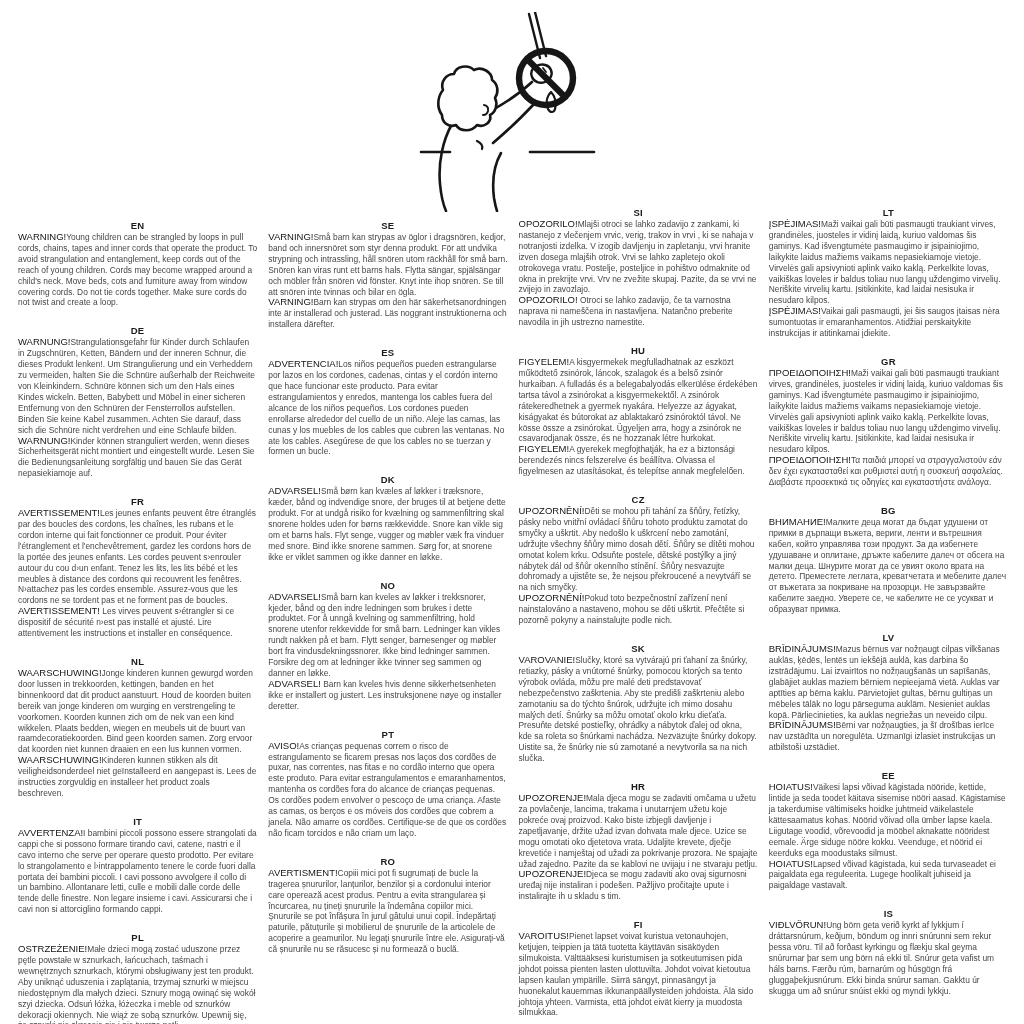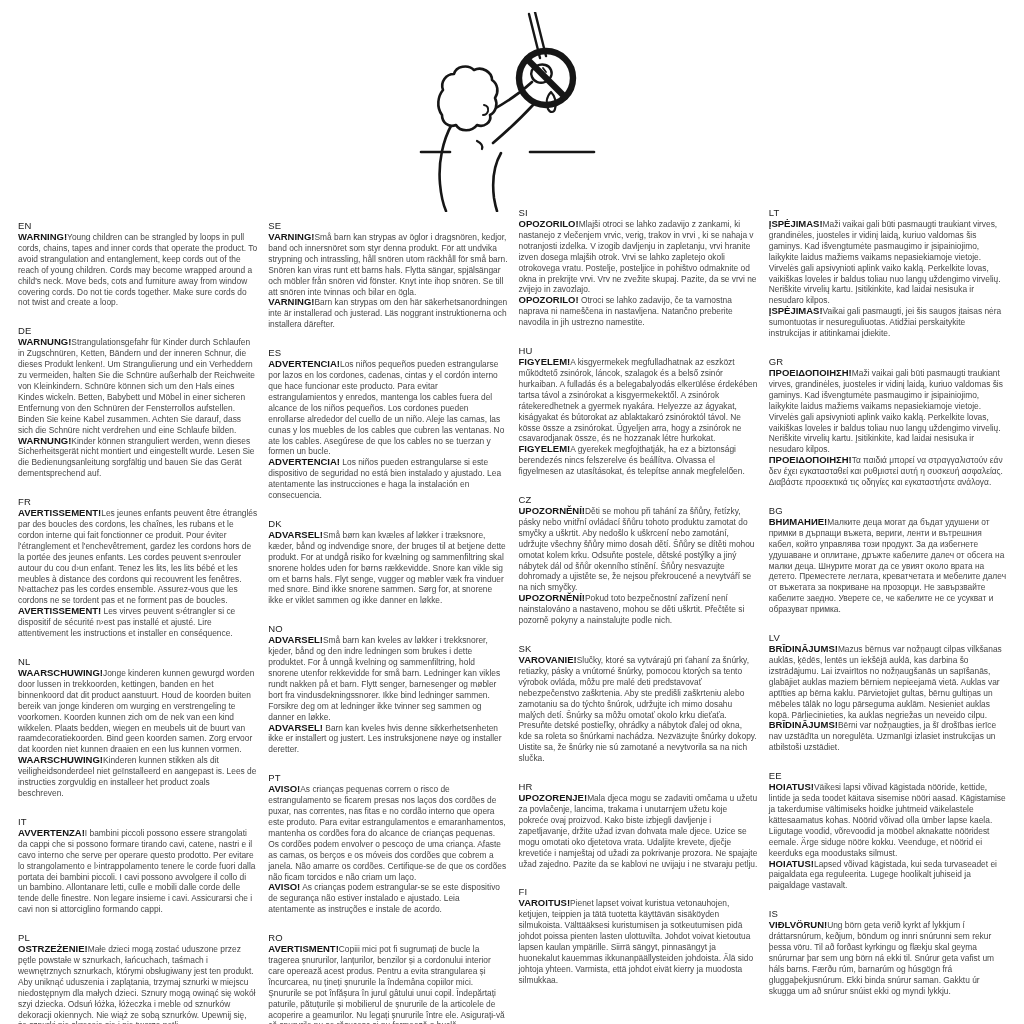--- a/index.html
+++ b/index.html
@@ -5,24 +5,24 @@
   * { margin:0; padding:0; box-sizing:border-box; }
   html,body { width:1024px; height:1024px; background:#ffffff; }
   body { font-family:"Liberation Sans", sans-serif; position:relative; overflow:hidden; }
   .sheet { position:absolute; inset:0; background:#fff; }
   .illustration { position:absolute; left:380px; top:12px; width:300px; height:200px; }
   .illustration svg { width:100%; height:100%; display:block; }
   .columns { position:absolute; left:18px; top:207px; width:990px;
              display:grid; grid-template-columns:repeat(4,1fr); column-gap:11px; }
   .column.offset { padding-top:13px; }
   .lang-section { margin-bottom:17px; }
-  .code { font-size:9.5px; font-weight:400; color:#1b1b1b; letter-spacing:.2px; margin-bottom:1px;
-          font-family:"Liberation Sans", sans-serif; }
+  .code { font-size:9.5px; font-weight:700; color:#1b1b1b; letter-spacing:.2px; margin-bottom:1px;
+          font-family:"Liberation Sans", sans-serif;text-align:center; }
   .para { font-size:8.4px; line-height:10.9px; color:#474747; }
-  .kw { font-size:9.5px; font-weight:700; color:#151515; }
+  .kw { font-size:9.5px; font-weight:400; color:#151515; }
 </style>
 </head>
 <body>
 
 <div class="sheet">
 
   <div class="illustration">
     <svg viewBox="0 0 300 200" fill="none" stroke="#161616" stroke-linecap="round" stroke-linejoin="round">
 
       <path d="M41,140 H70" stroke-width="2.6"></path>
@@ -53,21 +53,21 @@
   <div class="columns">
       <div class="column offset">
   <section class="lang-section">
     <h2 class="code">EN</h2>
     <p class="para"><strong class="kw">WARNING!</strong><span class="body">Young children can be strangled by loops in pull cords, chains, tapes and inner cords that operate the product. To avoid strangulation and entanglement, keep cords out of the reach of young children. Cords may become wrapped around a child's neck. Move beds, cots and furniture away from window covering cords. Do not tie cords together. Make sure cords do not twist and create a loop.</span></p>
   </section>
 
   <section class="lang-section">
     <h2 class="code">DE</h2>
     <p class="para"><strong class="kw">WARNUNG!</strong><span class="body">Strangulationsgefahr für Kinder durch Schlaufen in Zugschnüren, Ketten, Bändern und der inneren Schnur, die dieses Produkt lenken!. Um Strangulierung und ein Verheddern zu vermeiden, halten Sie die Schnüre außerhalb der Reichweite von Kleinkindern. Schnüre können sich um den Hals eines Kindes wickeln. Betten, Babybett und Möbel in einer sicheren Entfernung von den Schnüren der Fensterrollos aufstellen. Binden Sie keine Kabel zusammen. Achten Sie darauf, dass sich die Schnüre nicht verdrehen und eine Schlaufe bilden.</span></p>
-    <p class="para"><strong class="kw">WARNUNG!</strong><span class="body">Kinder können stranguliert werden, wenn dieses Sicherheitsgerät nicht montiert und eingestellt wurde. Lesen Sie die Bedienungsanleitung sorgfältig und bauen Sie das Gerät dementsprechend auf.</span></p>
+    <p class="para"><strong class="kw">WARNUNG!</strong><span class="body">Kinder können stranguliert werden, wenn dieses Sicherheitsgerät nicht montiert und eingestellt wurde. Lesen Sie die Bedienungsanleitung sorgfältig und bauen Sie das Gerät nepasiekiamoje auf.</span></p>
   </section>
 
   <section class="lang-section">
     <h2 class="code">FR</h2>
     <p class="para"><strong class="kw">AVERTISSEMENT!</strong><span class="body">Les jeunes enfants peuvent être étranglés par des boucles des cordons, les chaînes, les rubans et le cordon interne qui fait fonctionner ce produit. Pour éviter l'étranglement et l'enchevêtrement, gardez les cordons hors de la portée des jeunes enfants. Les cordes peuvent s›enrouler autour du cou d›un enfant. Tenez les lits, les lits bébé et les meubles à distance des cordons qui recouvrent les fenêtres. N›attachez pas les cordes ensemble. Assurez-vous que les cordons ne se tordent pas et ne forment pas de boucles.</span></p>
     <p class="para"><strong class="kw">AVERTISSEMENT!</strong><span class="body"> Les virves peuvent s›étrangler si ce dispositif de sécurité n›est pas installé et ajusté. Lire attentivement les instructions et installer en conséquence.</span></p>
   </section>
 
   <section class="lang-section">
     <h2 class="code">NL</h2>
@@ -89,38 +89,36 @@
       <div class="column offset">
   <section class="lang-section">
     <h2 class="code">SE</h2>
     <p class="para"><strong class="kw">VARNING!</strong><span class="body">Små barn kan strypas av öglor i dragsnören, kedjor, band och innersnöret som styr denna produkt. För att undvika strypning och intrassling, håll snören utom räckhåll för små barn. Snören kan viras runt ett barns hals. Flytta sängar, spjälsängar och möbler från snören vid fönster. Knyt inte ihop snören. Se till att snören inte tvinnas och bilar en ögla.</span></p>
     <p class="para"><strong class="kw">VARNING!</strong><span class="body">Barn kan strypas om den här säkerhetsanordningen inte är installerad och justerad. Läs noggrant instruktionerna och installera därefter.</span></p>
   </section>
 
   <section class="lang-section">
     <h2 class="code">ES</h2>
     <p class="para"><strong class="kw">ADVERTENCIA!</strong><span class="body">Los niños pequeños pueden estrangularse por lazos en los cordones, cadenas, cintas y el cordón interno que hace funcionar este producto. Para evitar estrangulamientos y enredos, mantenga los cables fuera del alcance de los niños pequeños. Los cordones pueden enrollarse alrededor del cuello de un niño. Aleje las camas, las cunas y los muebles de los cables que cubren las ventanas. No ate los cables. Asegúrese de que los cables no se tuerzan y formen un bucle.</span></p>
-    <p class="para"><strong class="kw">ADVERTENCIA!</strong><span class="body"> Los niños pueden estrangularse si este dispositivo de seguridad no está bien instalado y ajustado. Lea atentamente las instrucciones e haga la instalación en consecuencia.</span></p>
   </section>
 
   <section class="lang-section">
     <h2 class="code">DK</h2>
     <p class="para"><strong class="kw">ADVARSEL!</strong><span class="body">Små børn kan kvæles af løkker i træksnore, kæder, bånd og indvendige snore, der bruges til at betjene dette produkt. For at undgå risiko for kvælning og sammenfiltring skal snorene holdes uden for børns rækkevidde. Snore kan vikle sig om et barns hals. Flyt senge, vugger og møbler væk fra vinduer med snore. Bind ikke snorene sammen. Sørg for, at snorene ikke er viklet sammen og ikke danner en løkke.</span></p>
   </section>
 
   <section class="lang-section">
     <h2 class="code">NO</h2>
     <p class="para"><strong class="kw">ADVARSEL!</strong><span class="body">Små barn kan kveles av løkker i trekksnorer, kjeder, bånd og den indre ledningen som brukes i dette produktet. For å unngå kvelning og sammenfiltring, hold snorene utenfor rekkevidde for små barn. Ledninger kan vikles rundt nakken på et barn. Flytt senger, barnesenger og møbler bort fra vindusdekningssnorer. Ikke bind ledninger sammen. Forsikre deg om at ledninger ikke tvinner seg sammen og danner en løkke.</span></p>
     <p class="para"><strong class="kw">ADVARSEL!</strong><span class="body"> Barn kan kveles hvis denne sikkerhetsenheten ikke er installert og justert. Les instruksjonene nøye og installer deretter.</span></p>
   </section>
 
   <section class="lang-section">
     <h2 class="code">PT</h2>
     <p class="para"><strong class="kw">AVISO!</strong><span class="body">As crianças pequenas correm o risco de estrangulamento se ficarem presas nos laços dos cordões de puxar, nas correntes, nas fitas e no cordão interno que opera este produto. Para evitar estrangulamentos e emaranhamentos, mantenha os cordões fora do alcance de crianças pequenas. Os cordões podem envolver o pescoço de uma criança. Afaste as camas, os berços e os móveis dos cordões que cobrem a janela. Não amarre os cordões. Certifique-se de que os cordões não ficam torcidos e não criam um laço.</span></p>
-    <p class="para"><strong class="kw">AVISO!</strong><span class="body"> As crianças podem estrangular-se se este dispositivo de segurança não estiver instalado e ajustado. Leia atentamente as instruções e instale de acordo.</span></p>
   </section>
 
   <section class="lang-section">
     <h2 class="code">RO</h2>
     <p class="para"><strong class="kw">AVERTISMENT!</strong><span class="body">Copiii mici pot fi sugrumați de bucle la tragerea șnururilor, lanțurilor, benzilor și a cordonului interior care operează acest produs. Pentru a evita strangularea și încurcarea, nu țineți șnururile la îndemâna copiilor mici. Șnururile se pot înfășura în jurul gâtului unui copil. Îndepărtați paturile, pătuțurile și mobilierul de șnururile de la articolele de acoperire a geamurilor. Nu legați șnururile între ele. Asigurați-vă că șnururile nu se răsucesc și nu formează o buclă.</span></p>
 
   </section>
 </div>
       <div class="column">
   <section class="lang-section">
@@ -142,33 +140,34 @@
   </section>
 
   <section class="lang-section">
     <h2 class="code">SK</h2>
     <p class="para"><strong class="kw">VAROVANIE!</strong><span class="body">Slučky, ktoré sa vytvárajú pri ťahaní za šnúrky, retiazky, pásky a vnútorné šnúrky, pomocou ktorých sa tento výrobok ovláda, môžu pre malé deti predstavovať nebezpečenstvo zaškrtenia. Aby ste predišli zaškrteniu alebo zamotaniu sa do týchto šnúrok, udržujte ich mimo dosahu malých detí. Šnúrky sa môžu omotať okolo krku dieťaťa. Presuňte detské postieľky, ohrádky a nábytok ďalej od okna, kde sa roleta so šnúrkami nachádza. Nezväzujte šnúrky dokopy. Uistite sa, že šnúrky nie sú zamotané a nevytvorila sa na nich slučka.</span></p>
   </section>
 
   <section class="lang-section">
     <h2 class="code">HR</h2>
     <p class="para"><strong class="kw">UPOZORENJE!</strong><span class="body">Mala djeca mogu se zadaviti omčama u užetu za povlačenje, lancima, trakama i unutarnjem užetu koje pokreće ovaj proizvod. Kako biste izbjegli davljenje i zapetljavanje, držite užad izvan dohvata male djece. Uzice se mogu omotati oko djetetova vrata. Udaljite krevete, dječje krevetiće i namještaj od užadi za pokrivanje prozora. Ne spajajte užad zajedno. Pazite da se kablovi ne uvijaju i ne stvaraju petlju.</span></p>
+    <p class="para"><strong class="kw">UPOZORENJE!</strong><span class="body">Djeca se mogu zadaviti ako ovaj sigurnosni uređaj nije instaliran i podešen. Pažljivo pročitajte upute i instalirajte ih u skladu s tim.</span></p>
   </section>
 
   <section class="lang-section">
     <h2 class="code">FI</h2>
     <p class="para"><strong class="kw">VAROITUS!</strong><span class="body">Pienet lapset voivat kuristua vetonauhojen, ketjujen, teippien ja tätä tuotetta käyttävän sisäköyden silmukoista. Välttääksesi kuristumisen ja sotkeutumisen pidä johdot poissa pienten lasten ulottuvilta. Johdot voivat kietoutua lapsen kaulan ympärille. Siirrä sängyt, pinnasängyt ja huonekalut kauemmas ikkunanpäällysteiden johdoista. Älä sido johtoja yhteen. Varmista, että johdot eivät kierry ja muodosta silmukkaa.</span></p>
 
   </section>
 </div>
       <div class="column">
   <section class="lang-section">
     <h2 class="code">LT</h2>
     <p class="para"><strong class="kw">ĮSPĖJIMAS!</strong><span class="body">Maži vaikai gali būti pasmaugti traukiant virves, grandinėles, juosteles ir vidinį laidą, kuriuo valdomas šis gaminys. Kad išvengtumėte pasmaugimo ir įsipainiojimo, laikykite laidus mažiems vaikams nepasiekiamoje vietoje. Virvelės gali apsivynioti aplink vaiko kaklą. Perkelkite lovas, vaikiškas loveles ir baldus toliau nuo langų uždengimo virvelių. Neriškite virvelių kartu. Įsitikinkite, kad laidai nesisuka ir nesudaro kilpos.</span></p>
-    <p class="para"><strong class="kw">ĮSPĖJIMAS!</strong><span class="body">Vaikai gali pasmaugti, jei šis saugos įtaisas nėra sumontuotas ir nesureguliuotas. Atidžiai perskaitykite instrukcijas ir atitinkamai įdiekite.</span></p>
+    <p class="para"><strong class="kw">ĮSPĖJIMAS!</strong><span class="body">Vaikai gali pasmaugti, jei šis saugos įtaisas nėra sumontuotas ir emaranhamentos. Atidžiai perskaitykite instrukcijas ir atitinkamai įdiekite.</span></p>
   </section>
 
   <section class="lang-section">
     <h2 class="code">GR</h2>
     <p class="para"><strong class="kw">ΠΡΟΕΙΔΟΠΟΙΗΣΗ!</strong><span class="body">Maži vaikai gali būti pasmaugti traukiant virves, grandinėles, juosteles ir vidinį laidą, kuriuo valdomas šis gaminys. Kad išvengtumėte pasmaugimo ir įsipainiojimo, laikykite laidus mažiems vaikams nepasiekiamoje vietoje. Virvelės gali apsivynioti aplink vaiko kaklą. Perkelkite lovas, vaikiškas loveles ir baldus toliau nuo langų uždengimo virvelių. Neriškite virvelių kartu. Įsitikinkite, kad laidai nesisuka ir nesudaro kilpos.</span></p>
     <p class="para"><strong class="kw">ΠΡΟΕΙΔΟΠΟΙΗΣΗ!</strong><span class="body">Τα παιδιά μπορεί να στραγγαλιστούν εάν δεν έχει εγκατασταθεί και ρυθμιστεί αυτή η συσκευή ασφαλείας. Διαβάστε προσεκτικά τις οδηγίες και εγκαταστήστε ανάλογα.</span></p>
   </section>
 
   <section class="lang-section">
     <h2 class="code">BG</h2>

